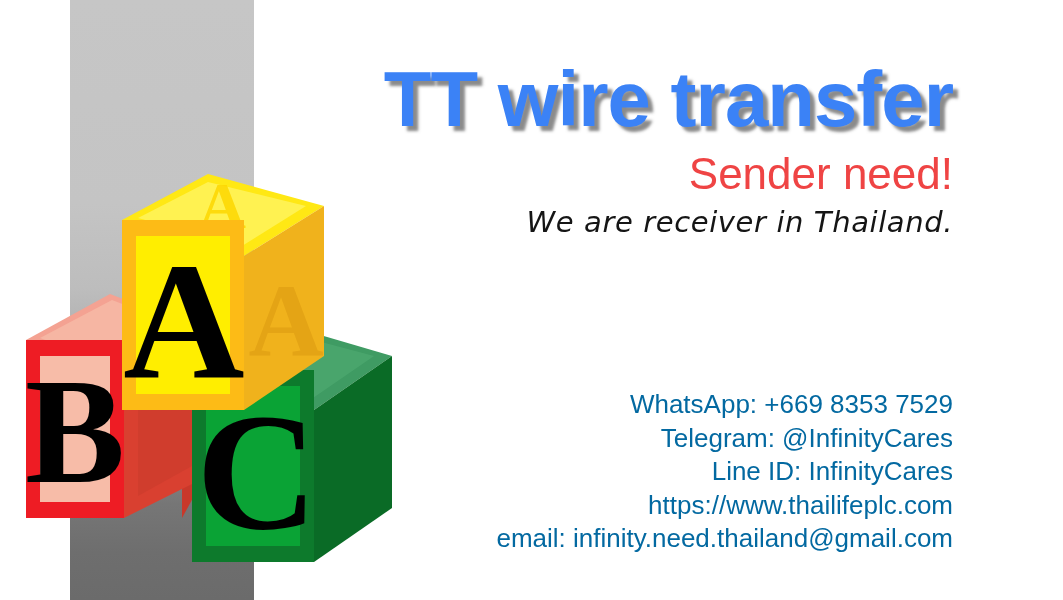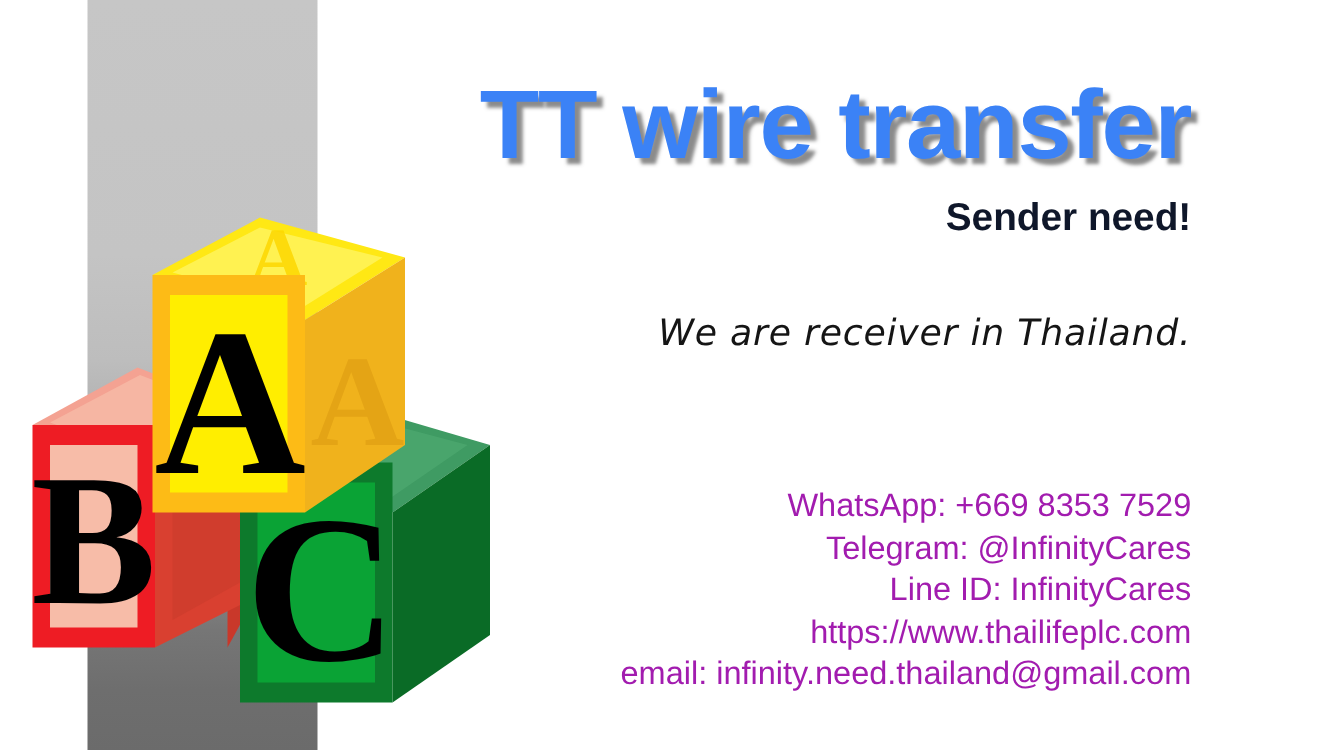--- a/index.html
+++ b/index.html
@@ -71,55 +71,54 @@
     white-space: nowrap;
   }
 
   .subhead {
     position: absolute;
     right: 0;
     top: 150px;
     width: 100%;
     text-align: right;
     font-family: "Liberation Sans", sans-serif;
-    font-weight: bold;
-    font-size: 31px;
+    font-weight: normal;
+    font-size: 44px;
     line-height: 48px;
-    color: #0f172a;
+    color: #ef4444;
     white-space: nowrap;
   }
 
   .tagline {
     position: absolute;
     right: 0;
     top: 203px;
     width: 100%;
     text-align: right;
     font-family: "DejaVu Sans", sans-serif;
     font-size: 29px;
     line-height: 38px;
     font-style: italic;
     letter-spacing: 0.6px;
     color: #151515;
     white-space: nowrap;
-    margin-top: 44px;
   }
 
   .contact {
     position: absolute;
     right: 0;
     top: 388px;
     width: 100%;
     text-align: right;
   }
   .contact-line {
     font-family: "Liberation Sans", sans-serif;
     font-size: 26px;
     line-height: 33.5px;
-    color: #a21caf;
+    color: #0369a1;
     white-space: nowrap;
   }
 </style>
 </head>
 <body>
 
 <div id="poster">
 
   <div class="grey-band"></div>
 

